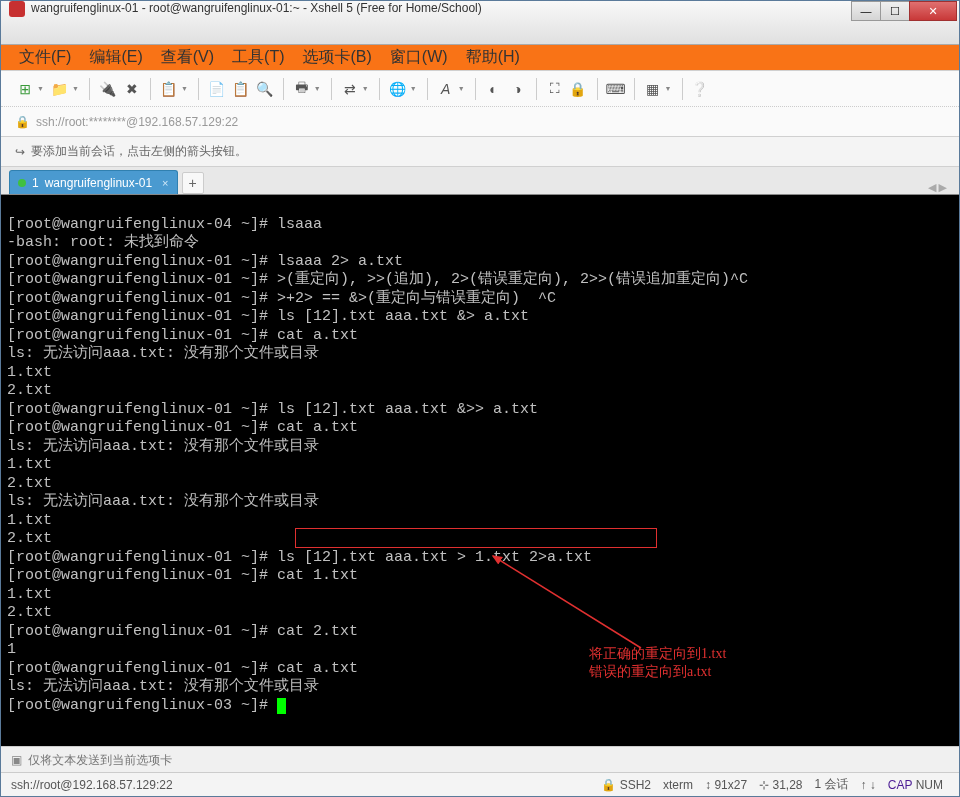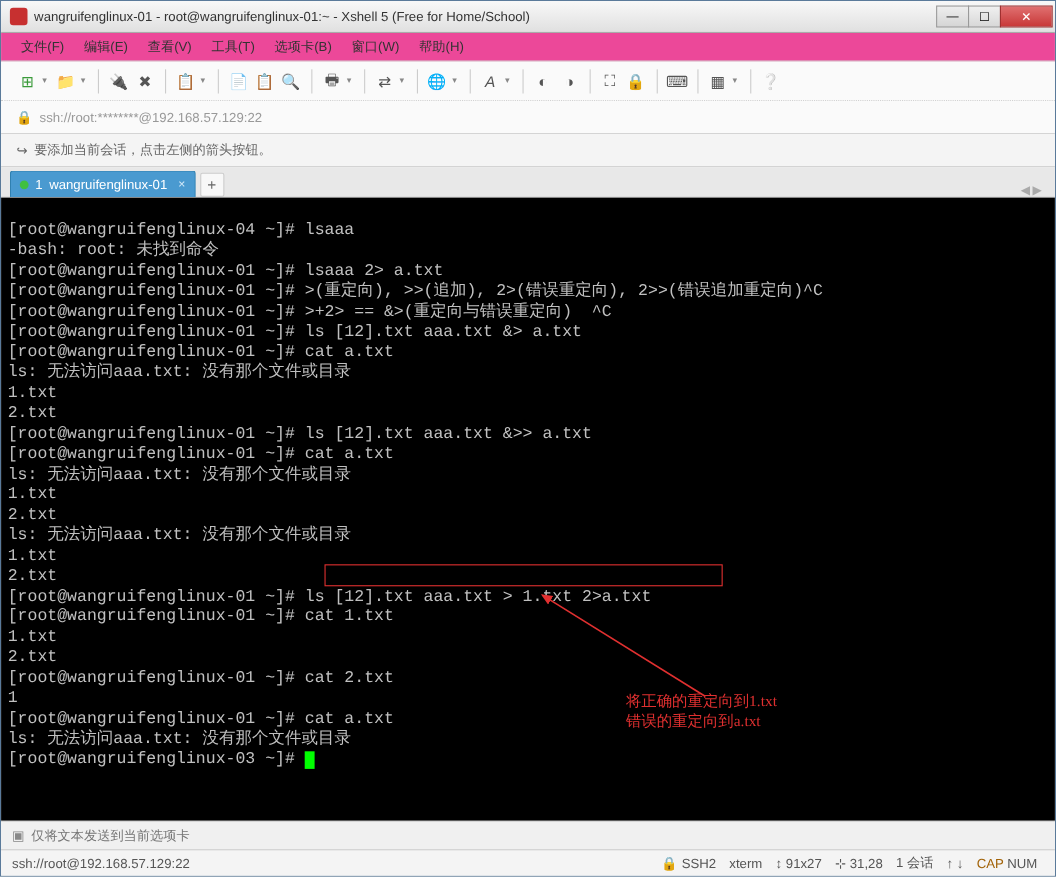--- a/index.html
+++ b/index.html
@@ -1,25 +1,25 @@
 <!DOCTYPE html>
 <html><head>
 <meta charset="utf-8">
 <style>
 * { margin: 0; padding: 0; box-sizing: border-box; }
 body { font-family: "Microsoft YaHei", Tahoma, Arial, sans-serif; font-size: 12px; background: #d4e4f0; overflow: hidden; }
 .window { width: 960px; height: 797px; background: #fff; display: flex; flex-direction: column; border: 1px solid #5a7a9a; }
-.titlebar { height: 29px; background: linear-gradient(to bottom, #f8f8f8, #e0e0e0); display: flex; align-items: center; padding: 0 2px 0 8px; border-bottom: 1px solid #aaa; }
+.titlebar { height: 44px; background: linear-gradient(to bottom, #f8f8f8, #e0e0e0); display: flex; padding: 0 2px 0 8px; border-bottom: 1px solid #aaa; }
 .titlebar .app-icon { width: 16px; height: 16px; background: #c73030; border-radius: 3px; margin-right: 6px; }
 .titlebar .title { flex: 1; color: #333; font-size: 12px; }
 .winbtns { display: flex; }
 .winbtn { width: 30px; height: 20px; display: flex; align-items: center; justify-content: center; font-size: 11px; cursor: pointer; background: linear-gradient(to bottom, #eee, #d5d5d5); border: 1px solid #999; margin-left: -1px; }
 .winbtn.close { width: 48px; background: linear-gradient(to bottom, #e07070, #c83838); color: #fff; border-color: #a03030; }
 .winbtn.max { background: linear-gradient(to bottom, #f0f0f0, #d8d8d8); }
-.menubar { height: 26px; background: #ec4899; border-bottom: 1px solid #d0d0d0; display: flex; align-items: center; padding: 0 14px; gap: 10px; font-size: 12px; color: #333; }
+.menubar { height: 26px; background: #f97316; border-bottom: 1px solid #d0d0d0; display: flex; align-items: center; padding: 0 14px; gap: 10px; font-size: 16px; color: #333; }
 .menubar span { cursor: pointer; padding: 2px 4px; }
 .toolbar { height: 36px; background: #fafafa; border-bottom: 1px dotted #ccc; display: flex; align-items: center; padding: 0 14px; gap: 4px; }
 .tbtn { width: 20px; height: 20px; display: flex; align-items: center; justify-content: center; color: #555; cursor: pointer; font-size: 14px; }
 .tbtn.green { color: #3a9a3a; }
 .tbtn.orange { color: #d08030; }
 .tsep { width: 1px; height: 22px; background: #ccc; margin: 0 4px; }
 .tdrop { font-size: 7px; color: #888; margin-left: -2px; margin-right: 2px; }
 .addressbar { height: 30px; background: #fafafa; border-bottom: 1px solid #d0d0d0; display: flex; align-items: center; padding: 0 14px; gap: 6px; color: #999; font-size: 12px; }
 .addressbar .lock { color: #aaa; }
 .tipbar { height: 30px; background: #f4f4f4; border-bottom: 1px solid #d0d0d0; display: flex; align-items: center; padding: 0 14px; gap: 6px; color: #666; font-size: 12px; }
@@ -165,33 +165,33 @@
 
     <div class="highlight-box" style="left:294px; top:333px; width:362px; height:20px;"></div>
     <svg class="anno-arrow" style="left:480px; top:353px; width:180px; height:110px;">
       <defs>
           <marker id="ah" markerWidth="8" markerHeight="8" refX="6" refY="3" orient="auto">
             <path d="M0,0 L7,3 L0,6 Z" fill="#e03030"></path>
           </marker>
         </defs>
       <line x1="160" y1="100" x2="12" y2="8" stroke="#e03030" stroke-width="1.5" marker-end="url(#ah)"></line>
     </svg>
-    <div class="anno-text" style="left:568px; top:450px;"><span>将正确的重定向到1.txt</span>
+    <div class="anno-text" style="left:588px; top:450px;"><span>将正确的重定向到1.txt</span>
 <span>错误的重定向到a.txt</span></div>
   </div>
 
   <div class="sendbar">
     <span class="sendicon">▣</span>
     <input type="text" placeholder="仅将文本发送到当前选项卡" style="">
   </div>
 
   <div class="statusbar">
     <div class="left">ssh://root@192.168.57.129:22</div>
     <div class="seg">🔒 <span>SSH2</span></div>
     <div class="seg">xterm</div>
     <div class="seg">↕ <span>91x27</span></div>
     <div class="seg">⊹ <span>31,28</span></div>
     <div class="seg">1 会话</div>
     <div class="seg">↑ ↓</div>
-    <div class="seg"><span style="color:#a16207">CAP</span> <span>NUM</span></div>
+    <div class="seg"><span style="color:#4c1d95">CAP</span> <span>NUM</span></div>
   </div>
 
 </div>
 
 </body></html>

